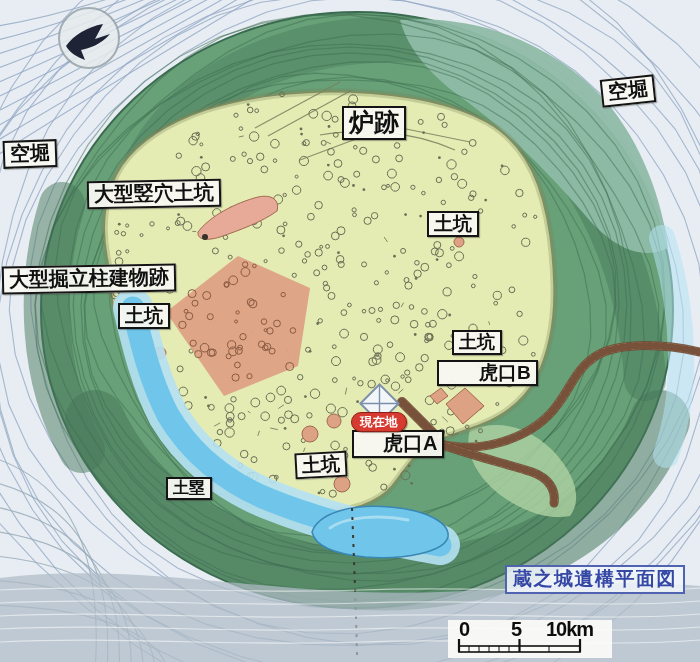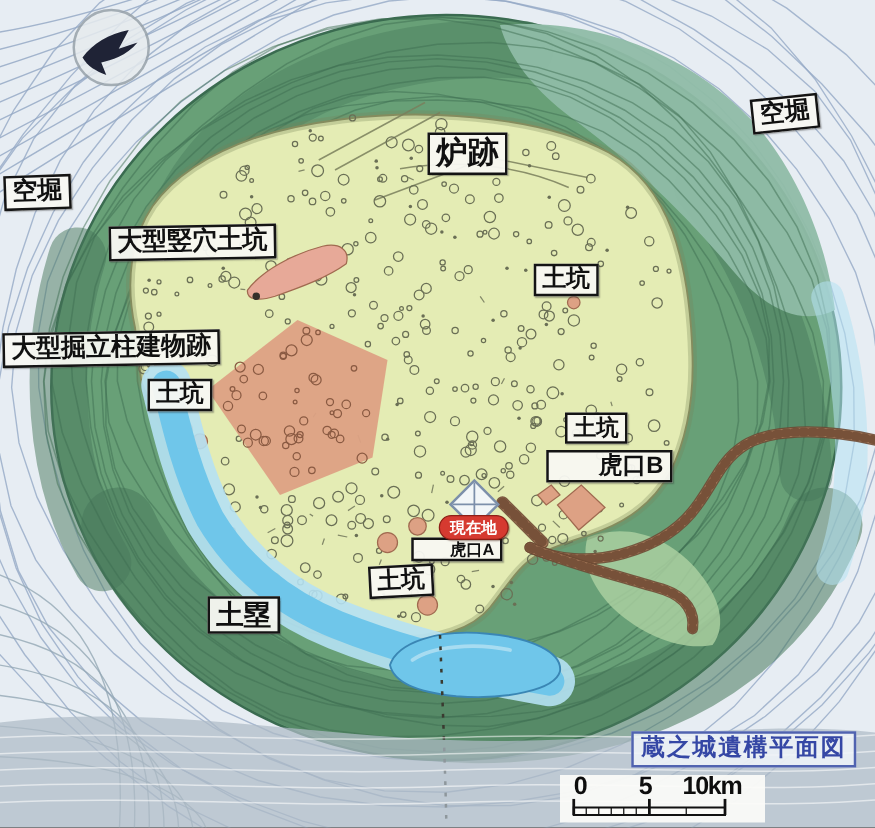--- a/index.html
+++ b/index.html
@@ -595,35 +595,35 @@
   <div id="labels">
       <div class="map-label" style="left: 3px; top: 140px; font-size: 20px; transform: rotate(-2deg);">空堀</div>
       <div class="map-label" style="left: 87px; top: 180px; font-size: 20px; transform: rotate(-1deg);">大型竪穴土坑</div>
       <div class="map-label" style="left: 342px; top: 106px; font-size: 25px;">炉跡</div>
       <div class="map-label" style="left: 427px; top: 211px; font-size: 19px;">土坑</div>
       <div class="map-label" style="left: 601px; top: 77px; font-size: 20px; transform: rotate(-6deg);">空堀</div>
       <div class="map-label" style="left: 2px; top: 265px; font-size: 20px; transform: rotate(-1deg);">大型掘立柱建物跡</div>
       <div class="map-label" style="left: 118px; top: 303px; font-size: 19px;">土坑</div>
       <div class="map-label" style="left: 452px; top: 330px; font-size: 18px;">土坑</div>
       <div class="map-label" style="left: 437px; top: 360px; font-size: 19px; padding-left: 40px;">虎口B</div>
-      <div class="map-label" style="left: 329px; top: 430px; font-size: 13px; padding-left: 29px;">虎口A</div>
+      <div class="map-label" style="left: 352px; top: 430px; font-size: 20px; padding-left: 29px;">虎口A</div>
       <div class="map-label" style="left: 295px; top: 452px; font-size: 19px; transform: rotate(-3deg);">土坑</div>
-      <div class="map-label" style="left: 166px; top: 477px; font-size: 22px;">土塁</div>
+      <div class="map-label" style="left: 166px; top: 477px; font-size: 16px;">土塁</div>
     </div>
 
   <div id="compass" class="compass" style="left: 53px; top: 2px;">
     <svg width="72" height="70" viewBox="0 0 72 70">
       <circle cx="36" cy="36" r="30" fill="#e6ebee" opacity="0.85" stroke="#98a2aa" stroke-width="2"></circle>
       <path d="M 13,44 C 21,33 34,25 50,22 L 42,37 L 57,32 C 48,43 36,46 28,48 L 32,58 C 24,55 17,51 13,44 Z" fill="#1f2336"></path>
     </svg>
   </div>
 
   <div id="marker" class="loc-pill" style="left: 351px; top: 412px;">現在地</div>
 
-  <div id="title-box" class="title-box" style="left: 505px; top: 585px;">蔵之城遺構平面図</div>
+  <div id="title-box" class="title-box" style="left: 505px; top: 565px;">蔵之城遺構平面図</div>
 
   <div id="scale-bar" class="scale-bar" style="left: 448px; top: 620px;">
     <span class="tick t0">0</span>
     <span class="tick t5">5</span>
     <span class="tick t10">10km</span>
     <svg width="140" height="16" viewBox="0 0 140 16">
       <rect x="5" y="7" width="121" height="6" fill="#fbfbf8" stroke="#111" stroke-width="1.6"></rect>
       <line x1="5" y1="0" x2="5" y2="13" stroke="#111" stroke-width="2.2"></line>
       <line x1="65.5" y1="0" x2="65.5" y2="13" stroke="#111" stroke-width="2.2"></line>
       <line x1="126" y1="0" x2="126" y2="13" stroke="#111" stroke-width="2.2"></line>

